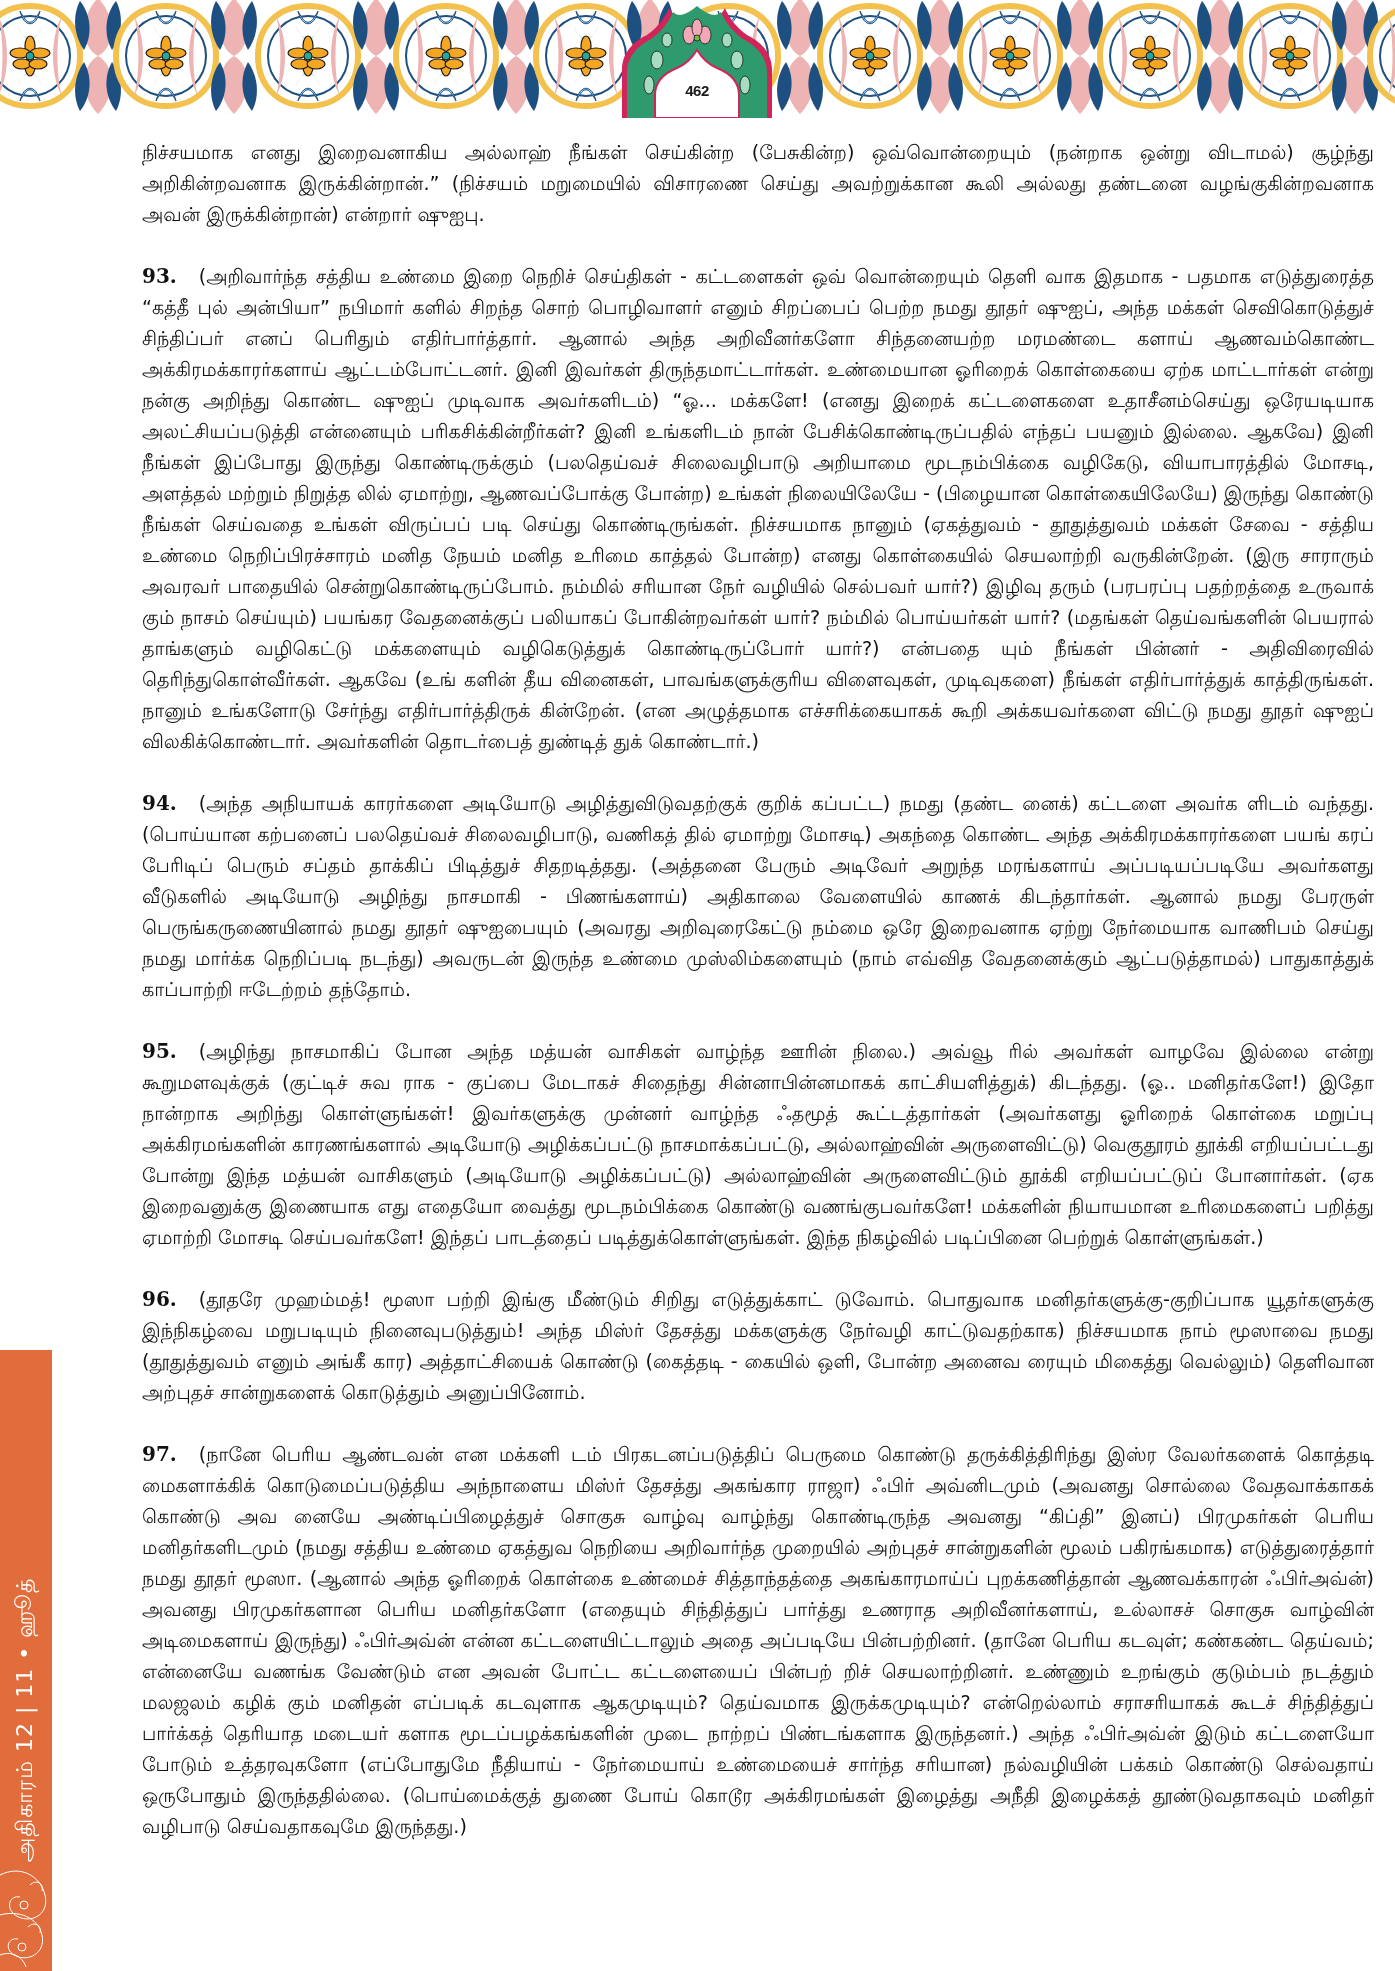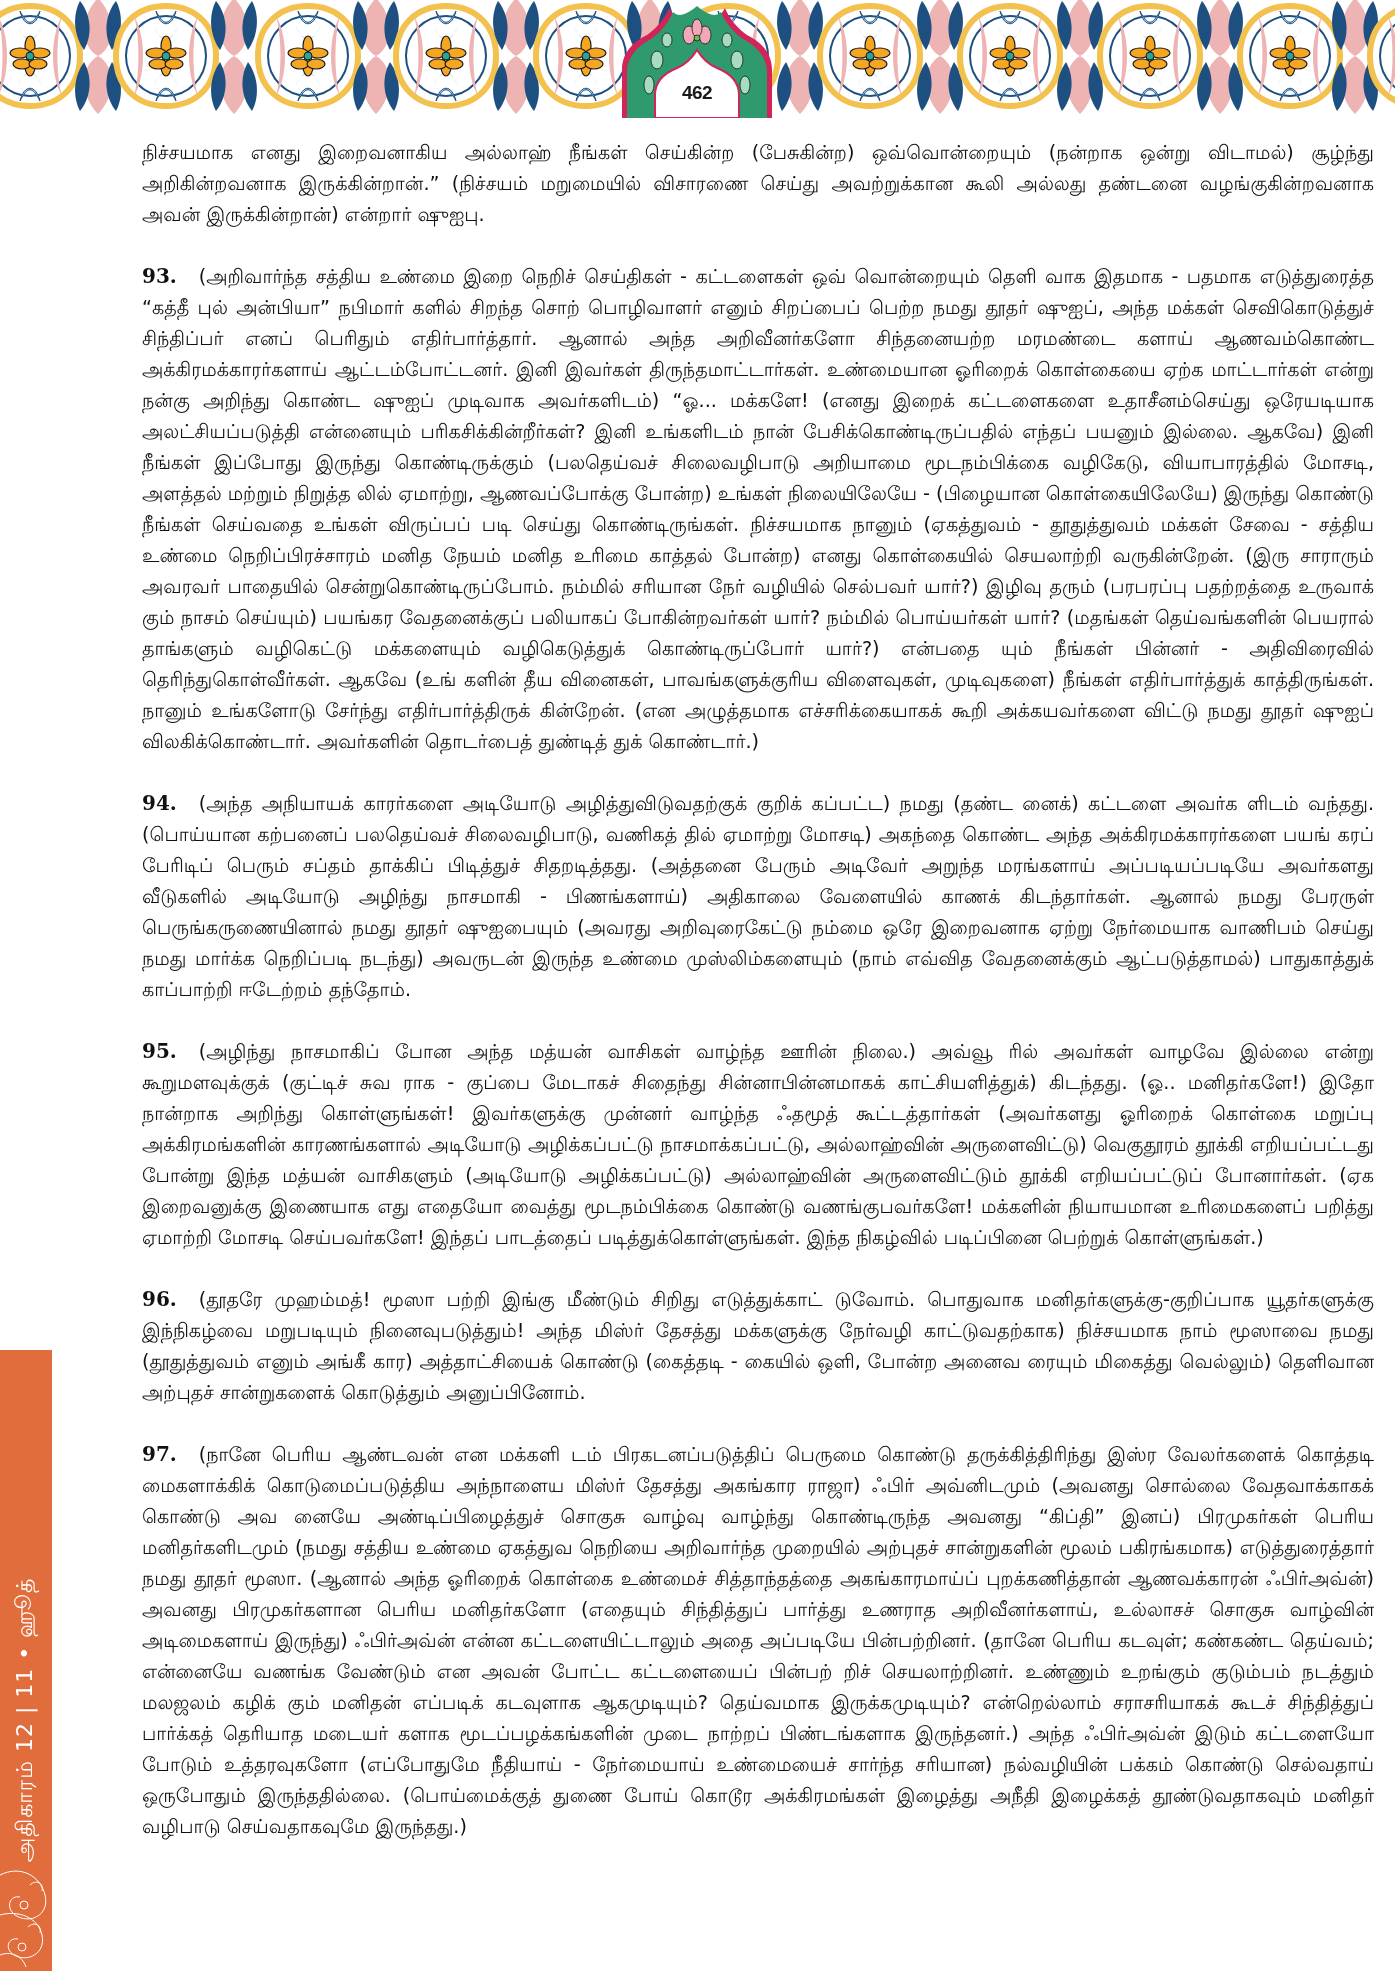--- a/index.html
+++ b/index.html
@@ -12,21 +12,21 @@
   .header {
     position: absolute; left: 0; top: 0; width: 1395px; height: 118px;
     overflow: hidden; background: #ffffff;
   }
   .header svg { display: block; }
   .page-badge {
     position: absolute; left: 597px; top: 0; width: 200px; height: 118px;
   }
   .page-number {
     position: absolute; left: 0; width: 200px; top: 82px; text-align: center;
-    font-family: "Liberation Sans", sans-serif; font-weight: bold; font-size: 19px; color: #1a1a1a;
+    font-family: "Liberation Sans", sans-serif; font-weight: bold; font-size: 15px; color: #1a1a1a;
     letter-spacing: -0.5px;
   }
   
   .side-tab {
     position: absolute; left: 0; top: 1350px; width: 52px; height: 621px;
     background: #e06d3b;
   }
   .side-tab-label {
     position: absolute; left: 26px; top: 1720px;
     transform: translate(-50%, -50%) rotate(-90deg);

